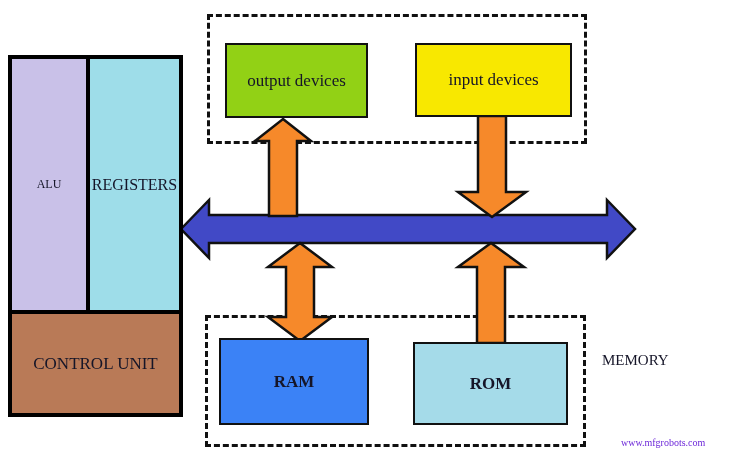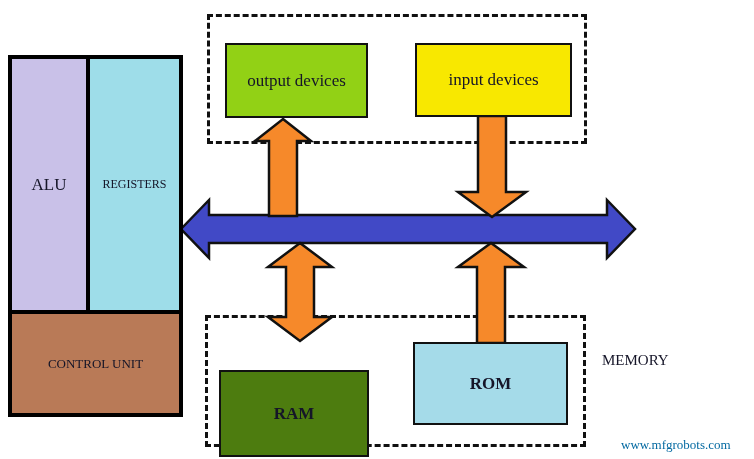--- a/index.html
+++ b/index.html
@@ -16,30 +16,30 @@
   
   .cpu-outer {
     left: 8px; top: 55px; width: 175px; height: 362px;
     border: 4px solid #000; box-sizing: border-box;
     display: flex; flex-direction: column; z-index: 3;
   }
   .cpu-top { display: flex; flex: 1 1 auto; min-height: 0; }
   .alu-box {
     width: 78px; border-right: 4px solid #000; box-sizing: border-box;
     display: flex; align-items: center; justify-content: center;
-    font-size: 17px;
+    font-size: 12px;
   }
   .registers-box {
     flex: 1; display: flex; align-items: center; justify-content: center;
-    font-size: 12px;
+    font-size: 16px;
   }
   .control-box {
     height: 103px; border-top: 4px solid #000; box-sizing: border-box;
     display: flex; align-items: center; justify-content: center;
-    font-size: 13px;
+    font-size: 17px;
   }
   
   .dashed-box {
     border: 3px dashed #111; box-sizing: border-box; z-index: 1;
   }
   .io-dashed { left: 207px; top: 14px; width: 380px; height: 130px; }
   .mem-dashed { left: 205px; top: 315px; width: 381px; height: 132px; }
   
   .dev-box {
     border: 2.5px solid #111; box-sizing: border-box; z-index: 3;
@@ -48,21 +48,21 @@
   }
   .output-box { left: 225px; top: 43px; width: 143px; height: 75px; }
   .input-box  { left: 415px; top: 43px; width: 157px; height: 74px; }
   .ram-box    { left: 219px; top: 338px; width: 150px; height: 87px; font-weight: bold; }
   .rom-box    { left: 413px; top: 342px; width: 155px; height: 83px; font-weight: bold; }
   
   .side-label { font-size: 15px; white-space: nowrap; z-index: 4; }
   .io-label   { left: 602px; top: 79px; }
   .bus-label  { left: 646px; top: 221px; }
   .mem-label  { left: 602px; top: 352px; }
-  .watermark  { left: 621px; top: 437px; font-size: 13px; color: #0369a1; z-index: 4; }
+  .watermark  { left: 621px; top: 437px; font-size: 10px; color: #6d28d9; z-index: 4; }
   
   .overlay { left: 0; top: 0; z-index: 2; }
 </style>
 </head>
 <body>
 
 <div id="stage">
 
   <div class="abs dashed-box io-dashed"></div>
   <div class="abs dashed-box mem-dashed"></div>
@@ -94,21 +94,21 @@
     </div>
   </div>
 
   <div class="abs dev-box output-box" style="background-color: rgb(146, 209, 21);">
     <span>output devices</span>
   </div>
   <div class="abs dev-box input-box" style="background-color: rgb(248, 232, 0);">
     <span>input devices</span>
   </div>
 
-  <div class="abs dev-box ram-box" style="background-color: #4d7c0f; margin-top: 32px;">
+  <div class="abs dev-box ram-box" style="background-color: #3b82f6;">
     <span>RAM</span>
   </div>
   <div class="abs dev-box rom-box" style="background-color: rgb(165, 219, 233);">
     <span>ROM</span>
   </div>
 
   <div class="abs side-label mem-label">MEMORY</div>
   <div class="abs watermark">www.mfgrobots.com</div>
 
 </div>

